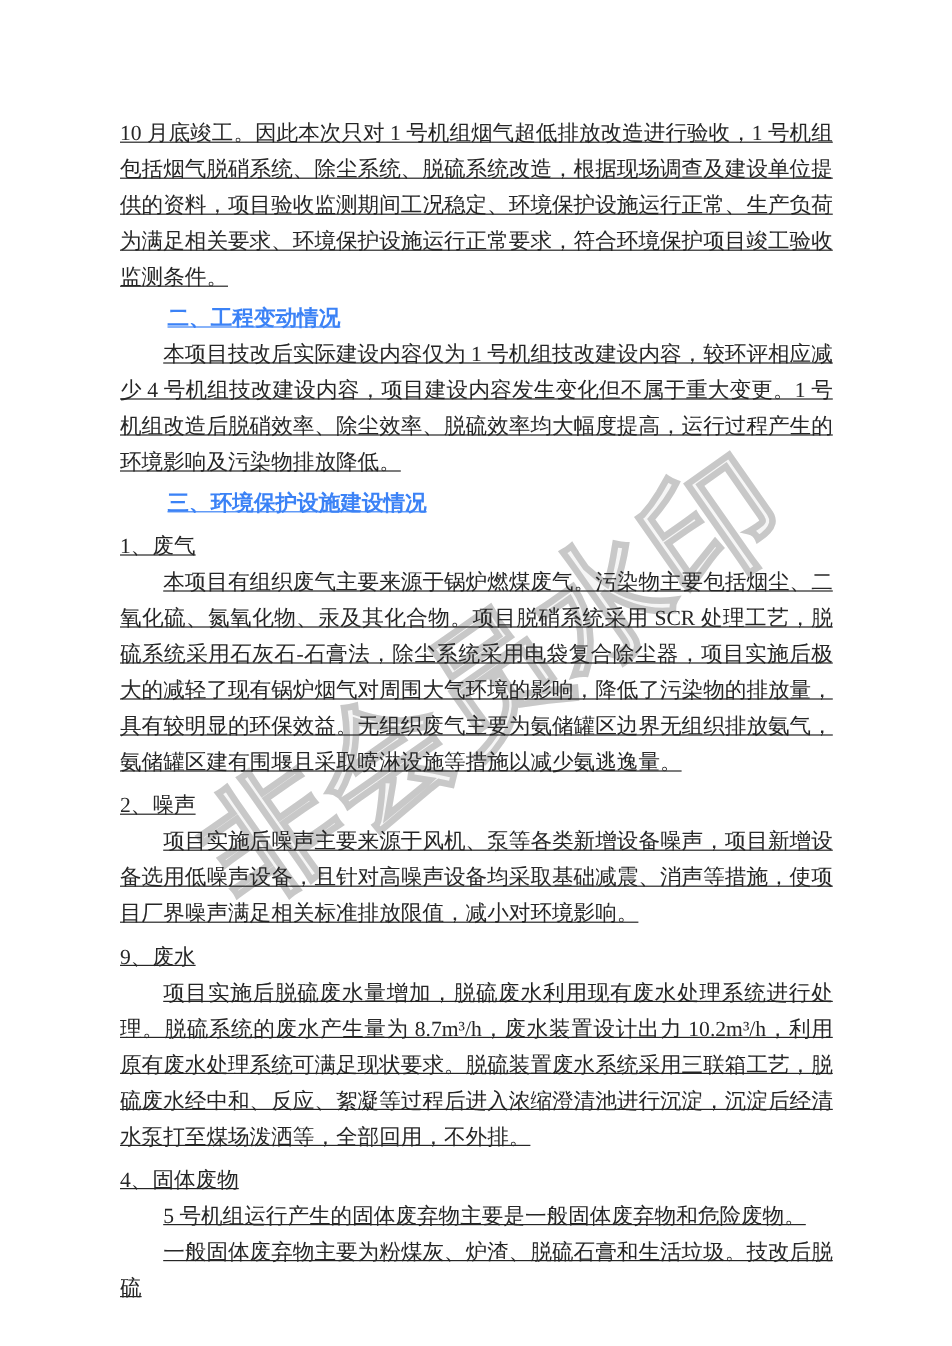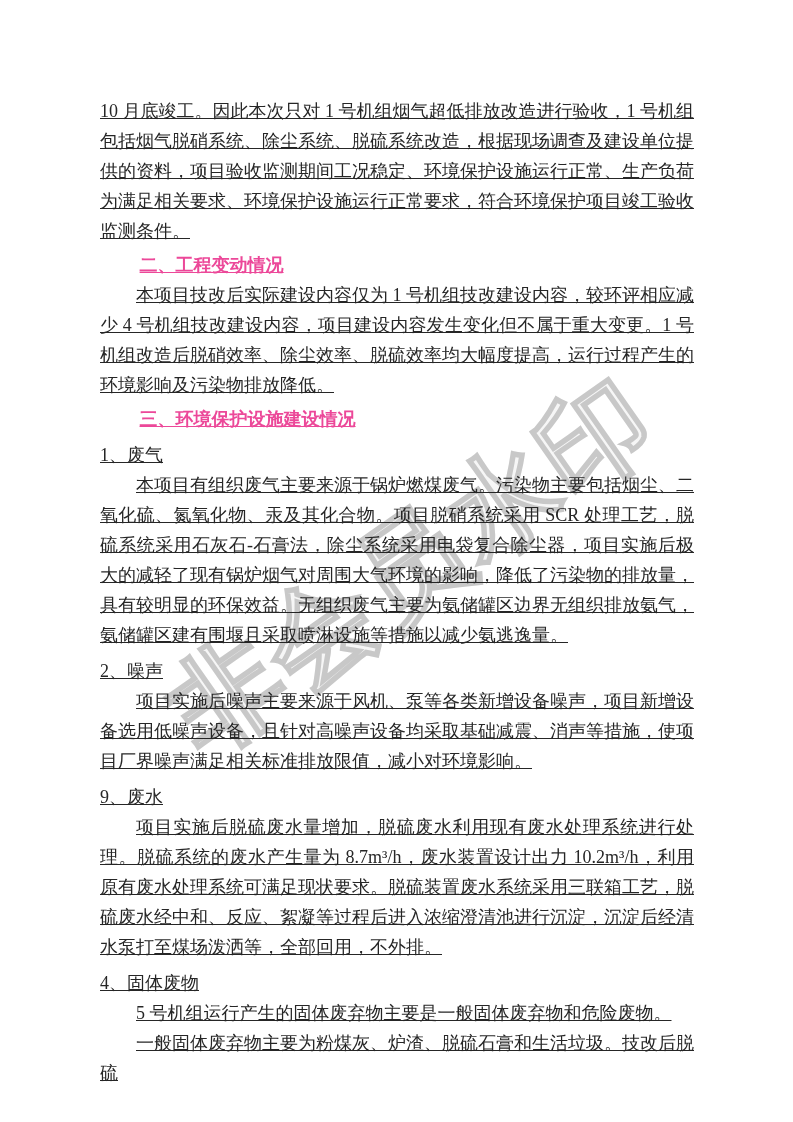--- a/index.html
+++ b/index.html
@@ -56,21 +56,21 @@
     text-indent: 2em;
   }
   p.body.noindent {
     text-indent: 0;
   }
   p.heading {
     font-weight: bold;
     text-indent: 2.2em;
     margin-top: 4px;
     font-family: "Liberation Sans", "DejaVu Sans", sans-serif;
-    color: #ec4899;
+    color: #3b82f6;
   }
   p.sub {
     margin-top: 6px;
     text-indent: 0;
   }
 </style>
 </head>
 <body>
 
 <div class="page">

